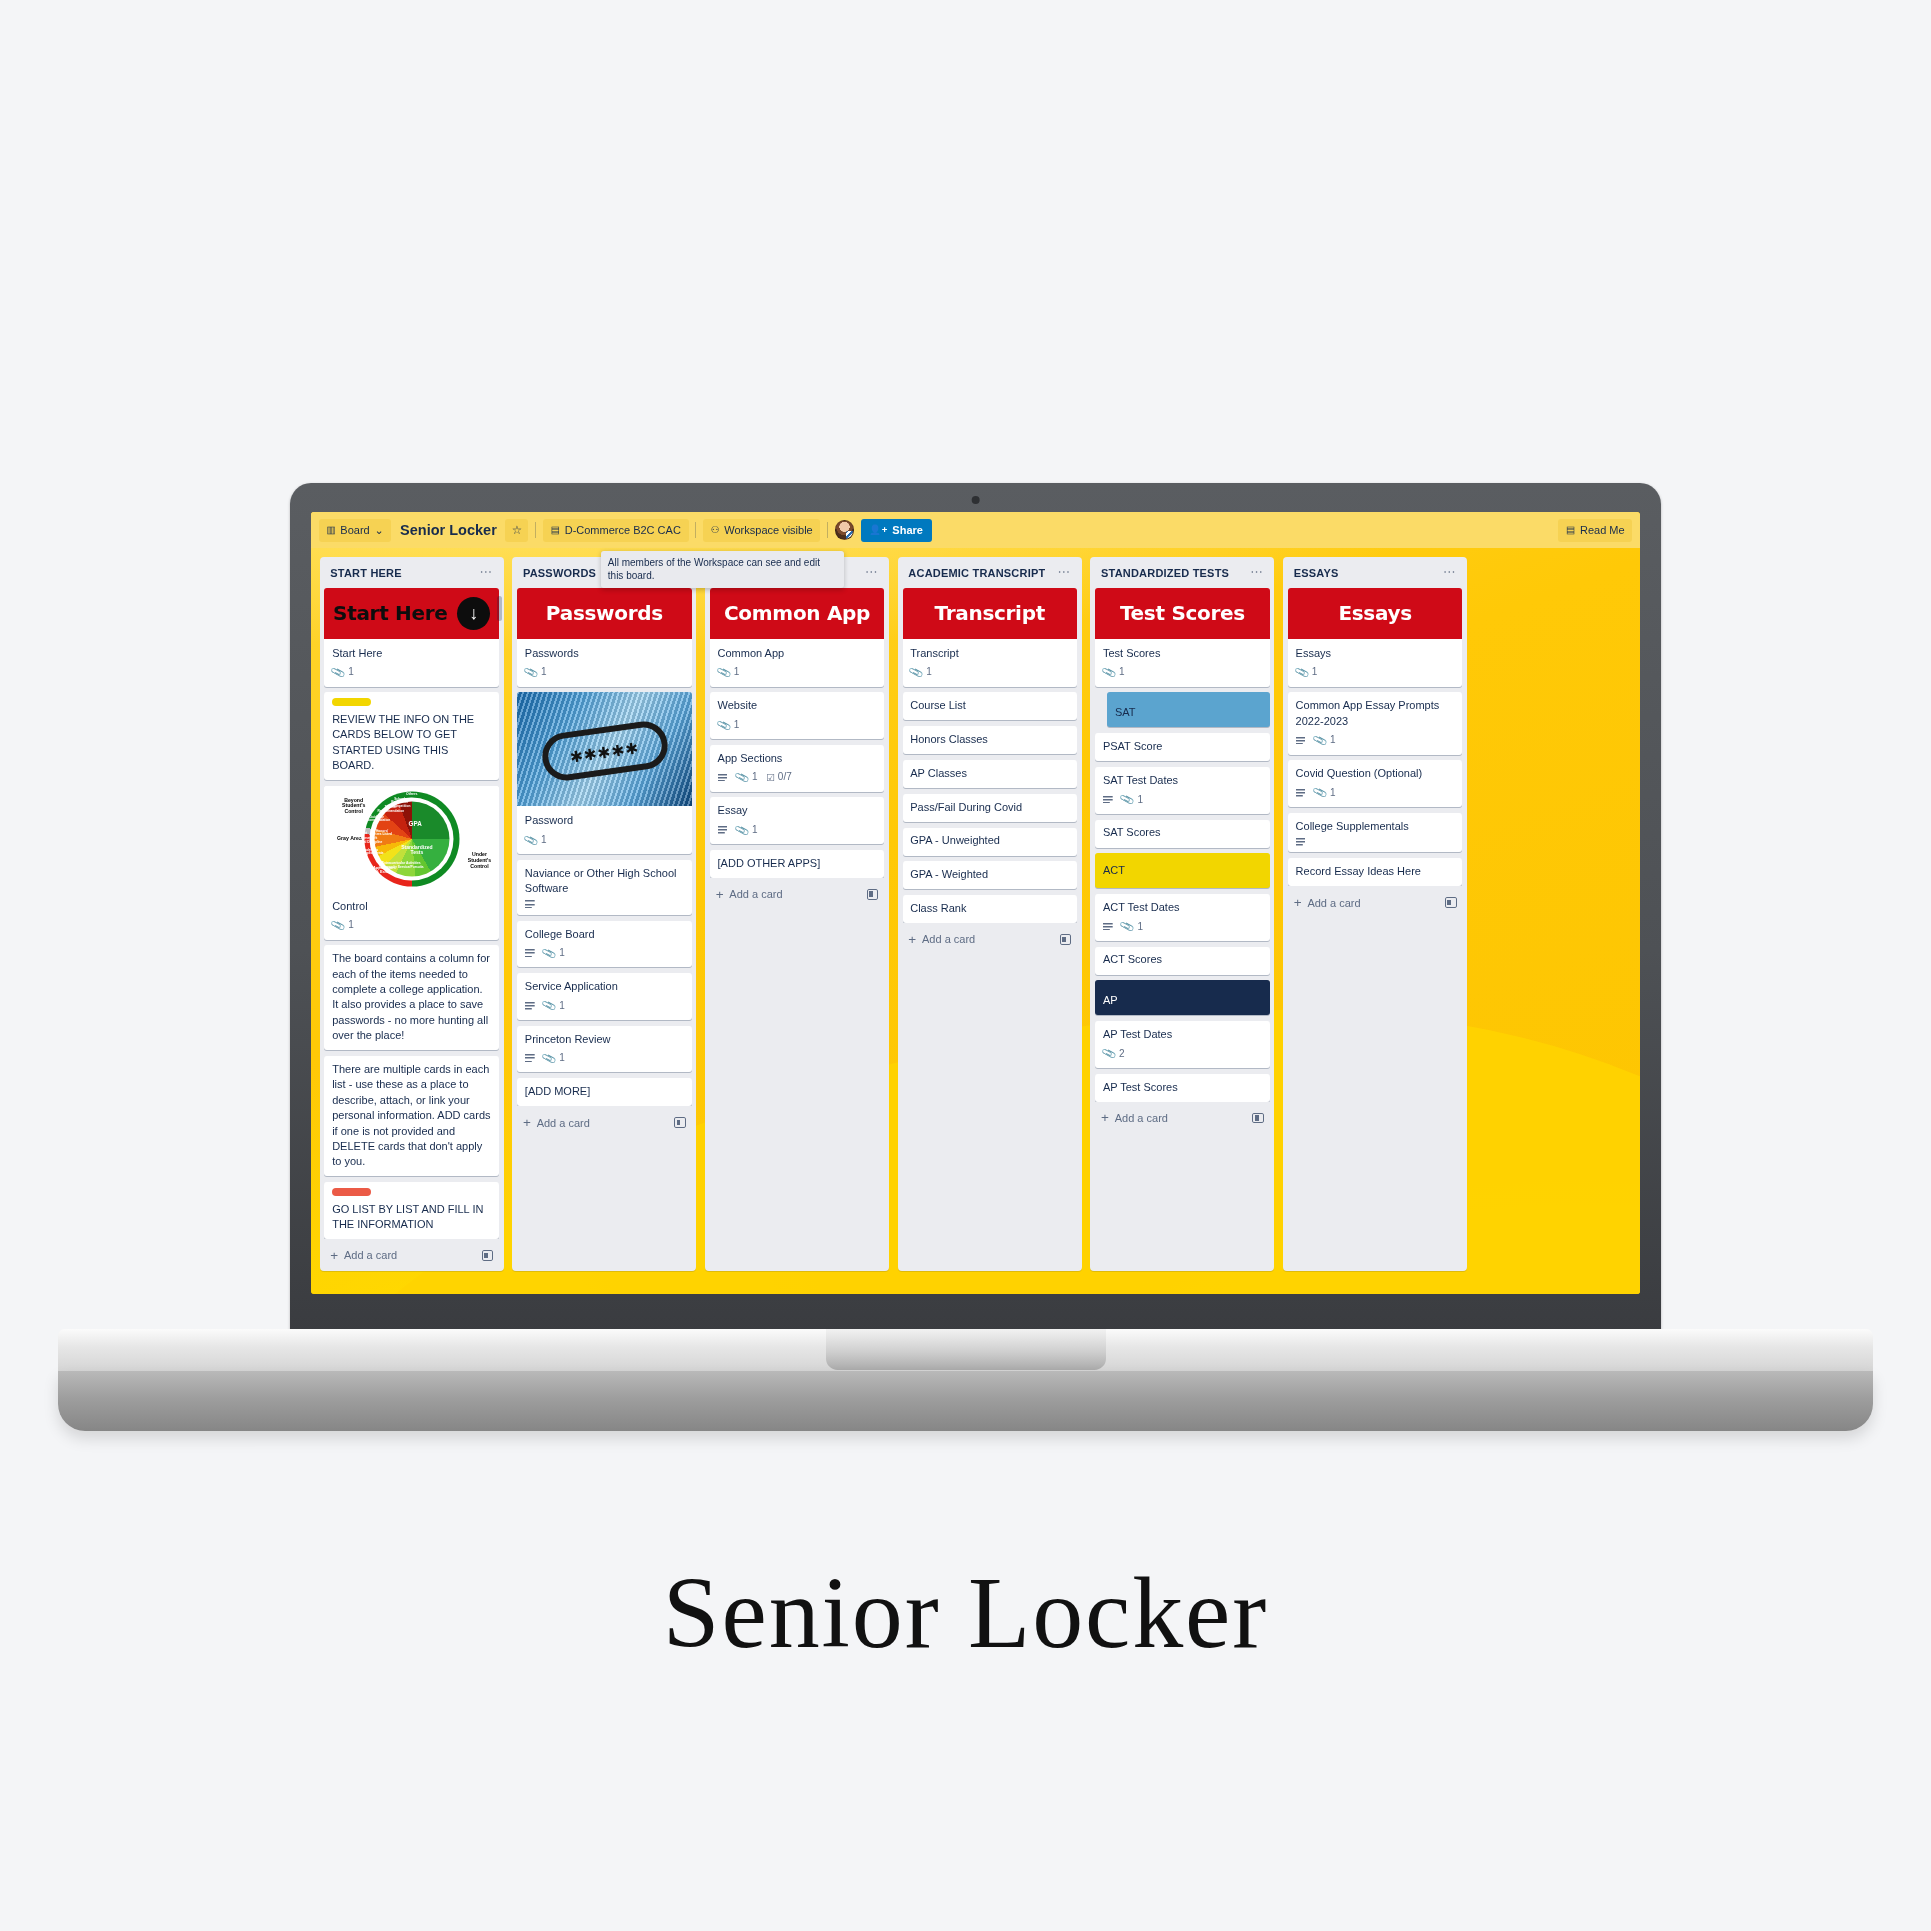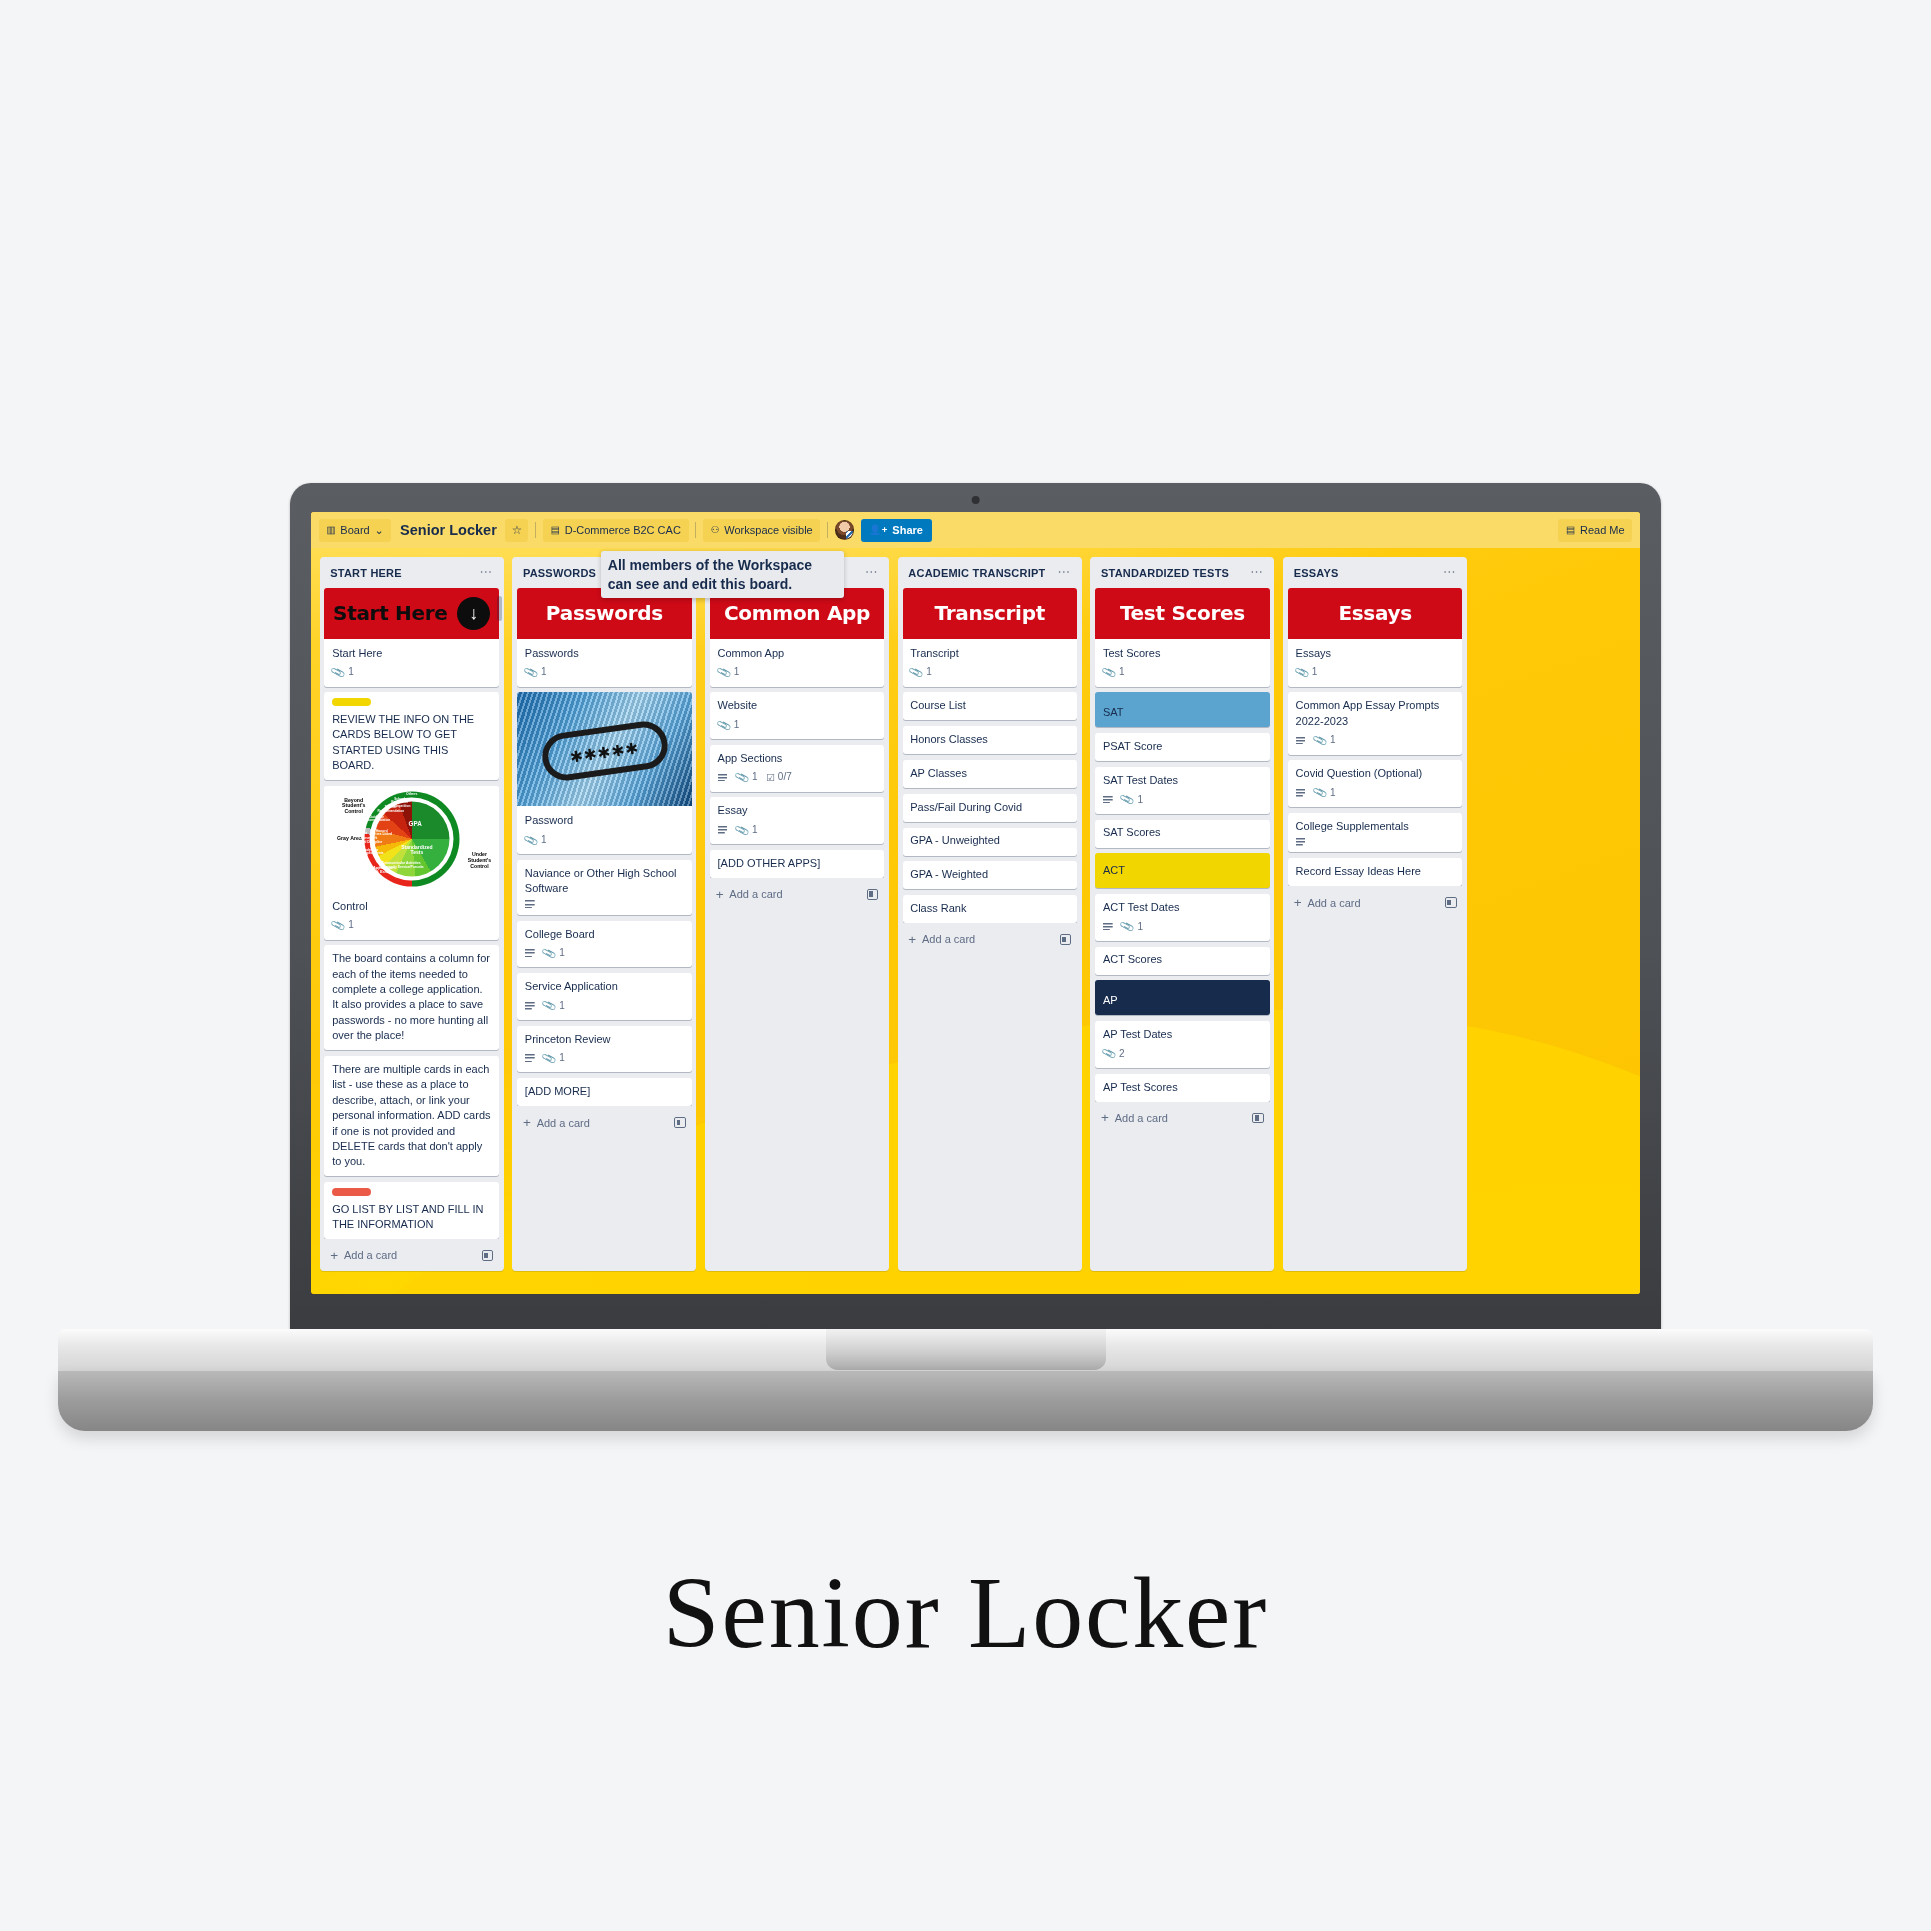--- a/index.html
+++ b/index.html
@@ -132,26 +132,25 @@
   }
   .spacer{ flex:1; }
   .mini-icon{ font-size:9.7px; line-height:1; }
 
   
   .tooltip{
     position:absolute; left:290px; top:39px;
     width:243px;
     background:#e9eaee;
     color:#172b4d;
-    font-size:14px; line-height:1.35;
+    font-size:10px; line-height:1.35;
     padding:4.8px 6.8px;
     border-radius:2.9px;
     box-shadow:0 1.9px 5.8px rgba(0,0,0,.22);
     z-index:40;
-    font-weight:bold;
   }
 
   
   .lists{
     position:absolute; left:0; top:36px;
     display:flex; gap:8.7px;
     padding:8.7px 0 0 8.7px;
     z-index:10;
   }
   .list{
@@ -291,21 +290,21 @@
   .plus{ font-size:13.5px;line-height:1; }
   .tmpl-ic{
     width:11.6px;height:10.6px;border:1.4px solid #5e6c84;border-radius:1.9px;
     position:relative;
   }
   .tmpl-ic::after{
     content:"";position:absolute;left:1.4px;top:1.4px;width:3.9px;height:5.4px;
     background:#5e6c84;
   }
 
-  .sec-sat{ background:#5ba4cf !important; min-height:35px; display:flex; align-items:flex-end; }
+  .sec-sat{ background:#5ba4cf !important; min-height:35px; display:flex; align-items:flex-end;margin-left:12px; }
   .sec-act{ background:#f2d600 !important; min-height:35px; display:flex; align-items:center; }
   .sec-ap { background:#172b4d !important; min-height:35px; display:flex; align-items:flex-end; color:#fff; }
   .sec-ap .card-title{ color:#fff; }
 
   .scrollbar{
     position:absolute; right:1.9px; top:39px; width:4.8px; height:25px;
     background:rgba(9,30,66,.25); border-radius:2.9px;
   }
 
   

